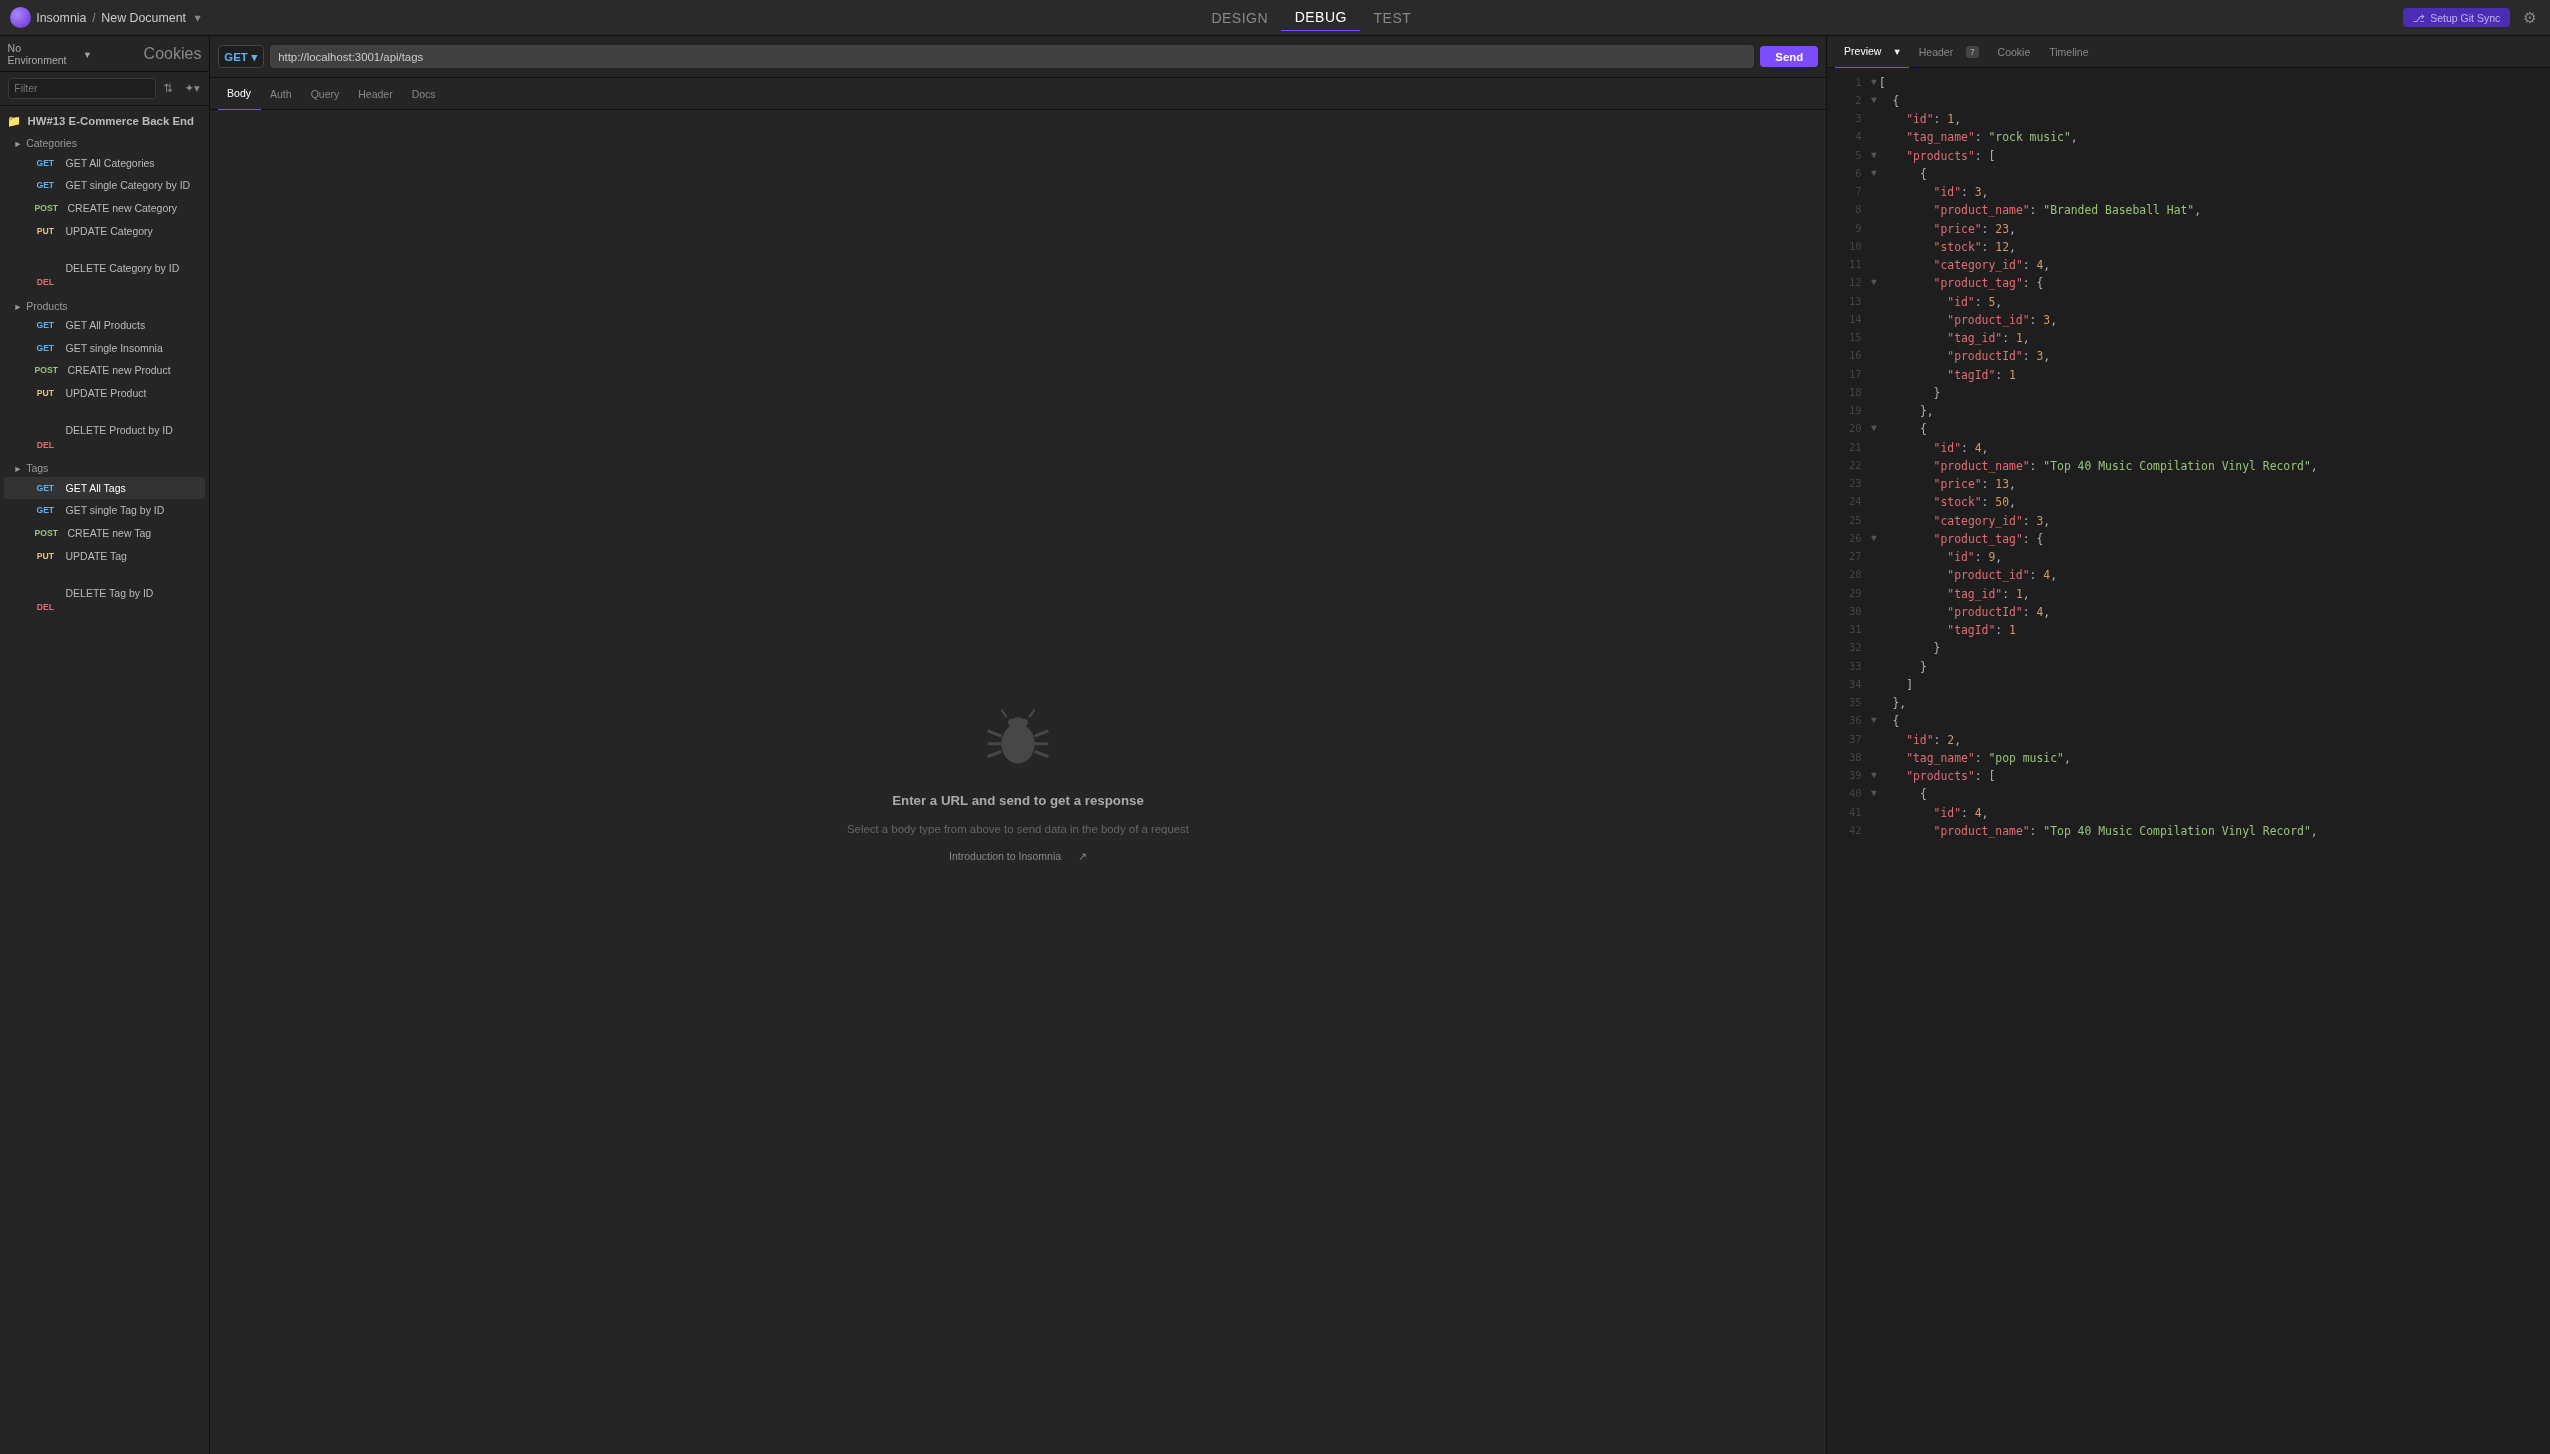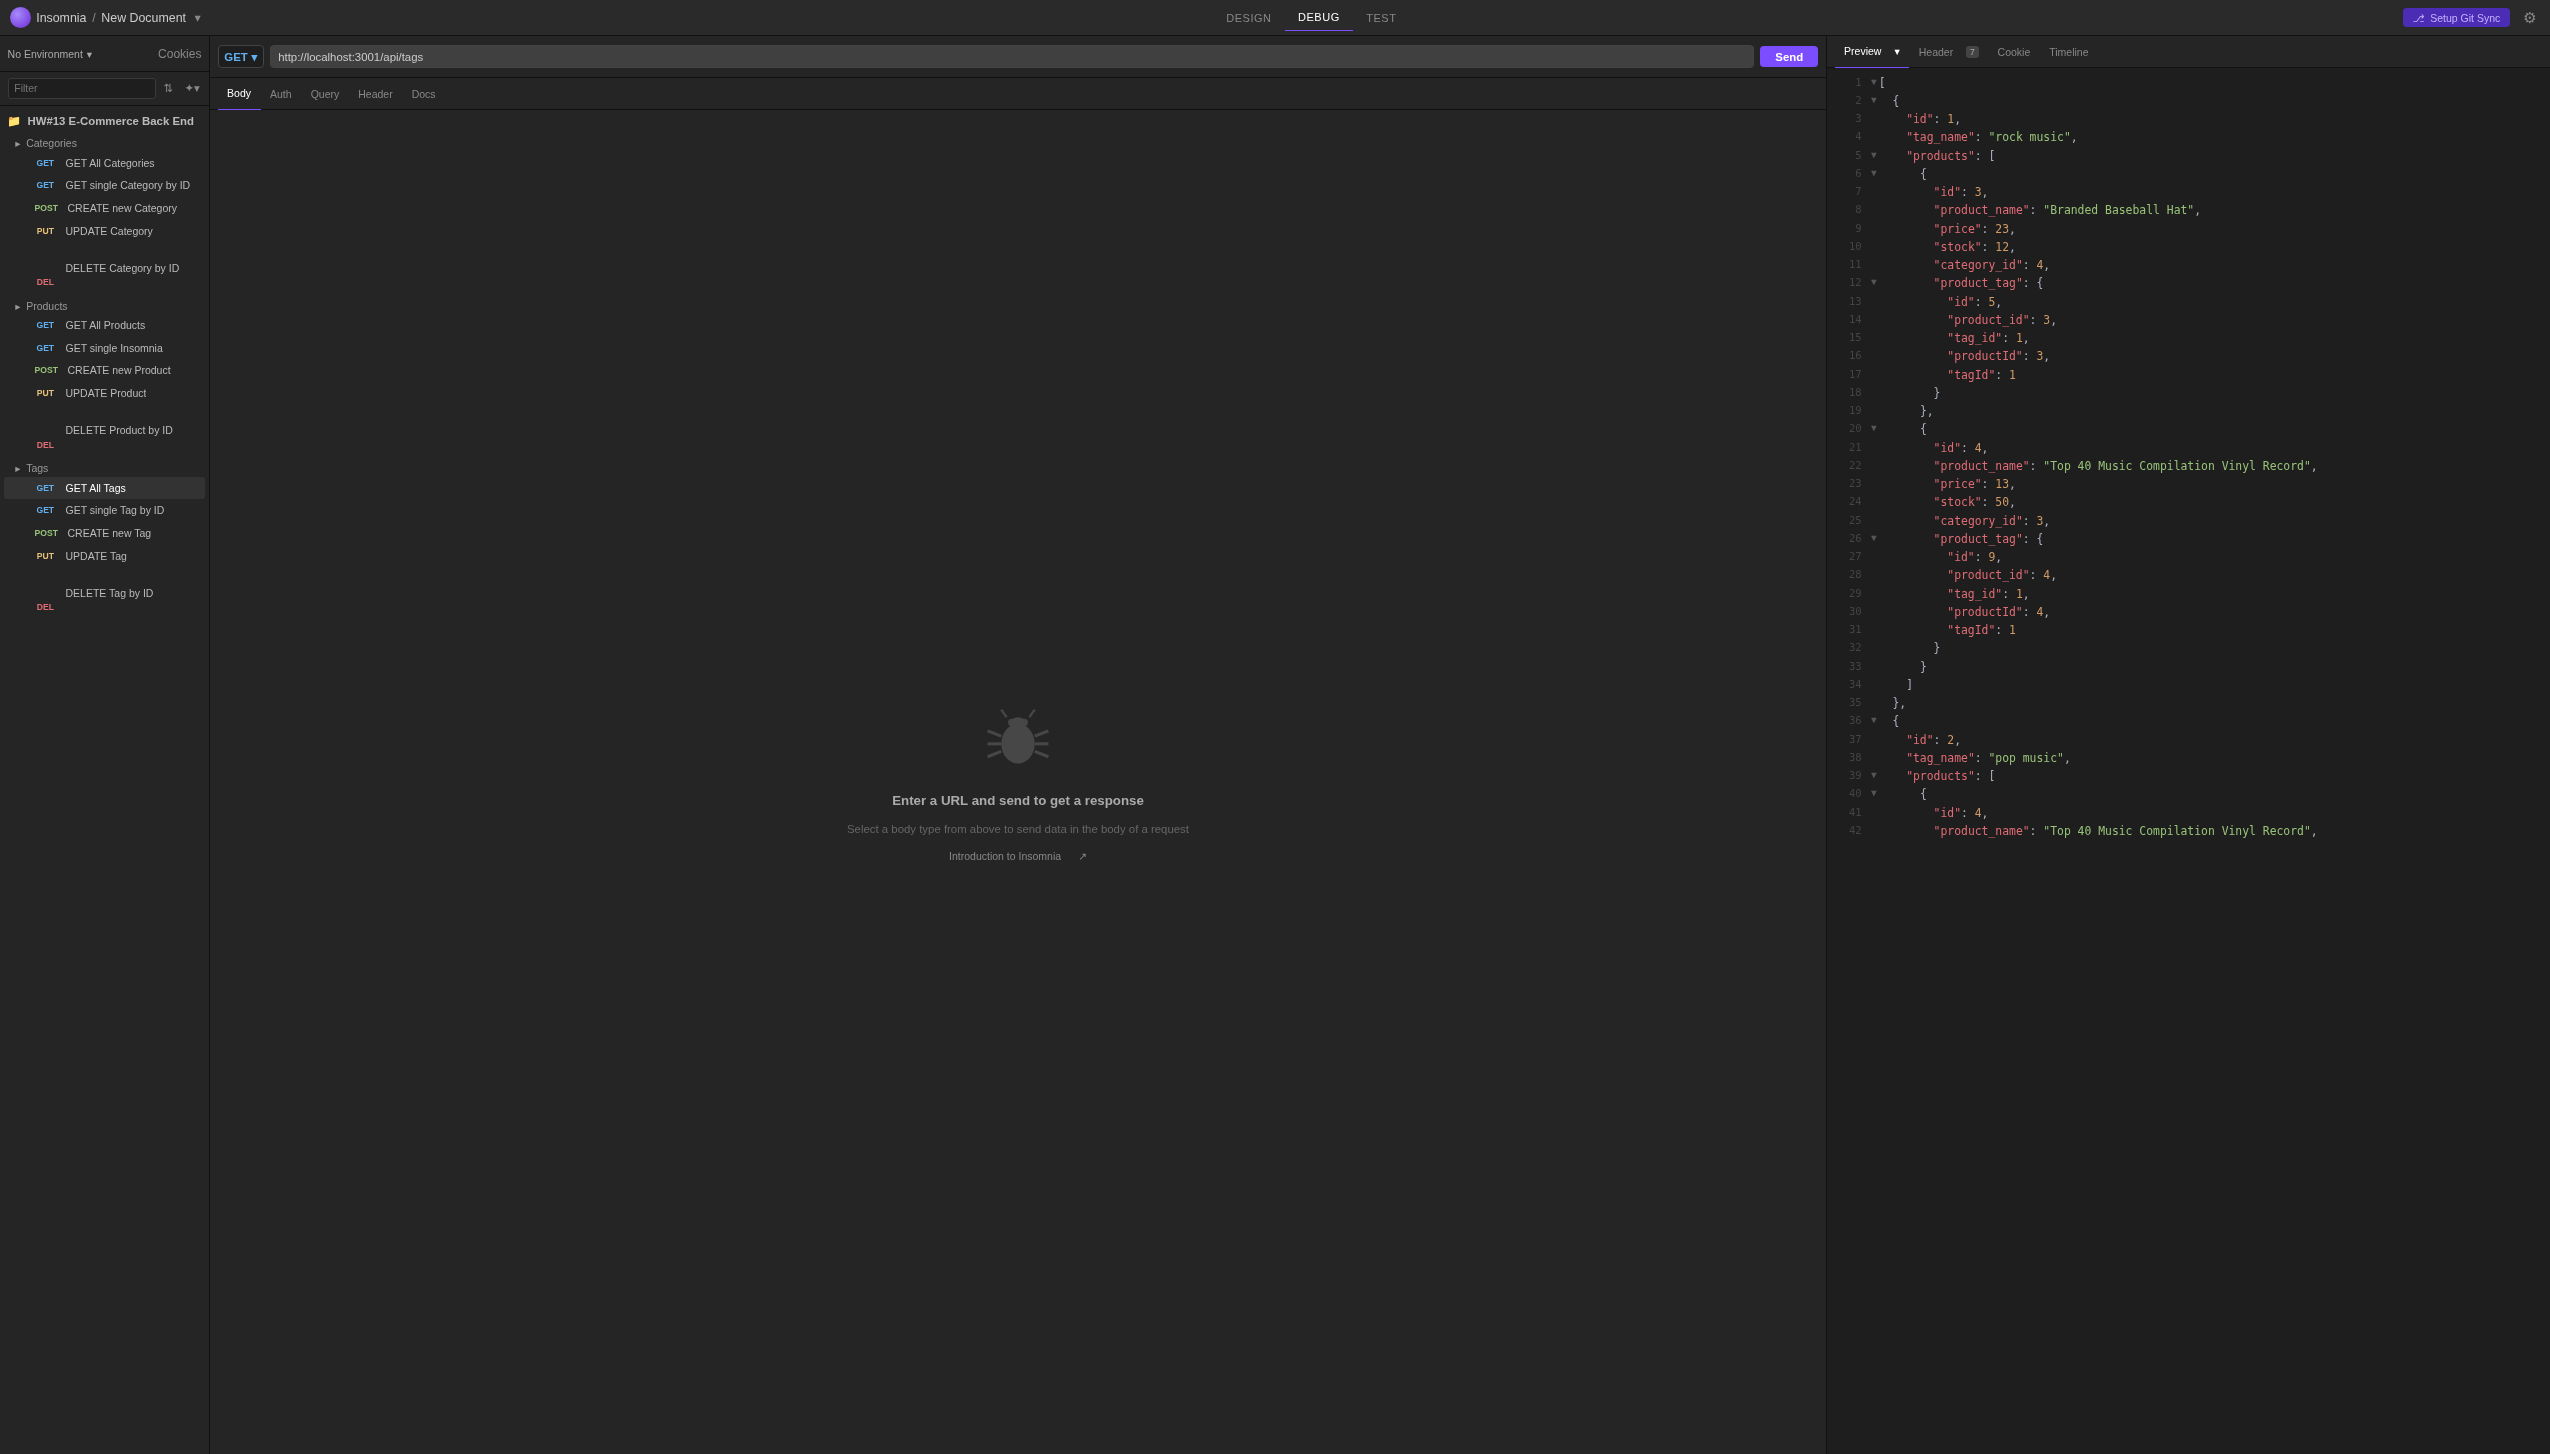--- a/index.html
+++ b/index.html
@@ -53,21 +53,21 @@
     #topbar-center {
       flex: 1;
       display: flex;
       justify-content: center;
       gap: 0;
     }
     .tab-btn {
       background: none;
       border: none;
       color: #888;
-      font-size: 11px;
+      font-size: 14px;
       padding: 0 13.3px;
       height: 27px;
       cursor: pointer;
       letter-spacing: 0.5px;
       font-weight: 500;
     }
     .tab-btn.active {
       color: #fff;
       border-bottom: 1.9px solid #7c4dff;
     }
@@ -129,21 +129,21 @@
       align-items: center;
       gap: 3.8px;
       color: #aaa;
       font-size: 10.5px;
       cursor: pointer;
     }
     .cookies-btn {
       background: none;
       border: none;
       color: #888;
-      font-size: 12px;
+      font-size: 16px;
       cursor: pointer;
       padding-left: 48px;
     }
     #sidebar-filter {
       padding: 5.7px 7.6px;
       border-bottom: 1px solid #111;
       display: flex;
       align-items: center;
       gap: 3.8px;
     }

